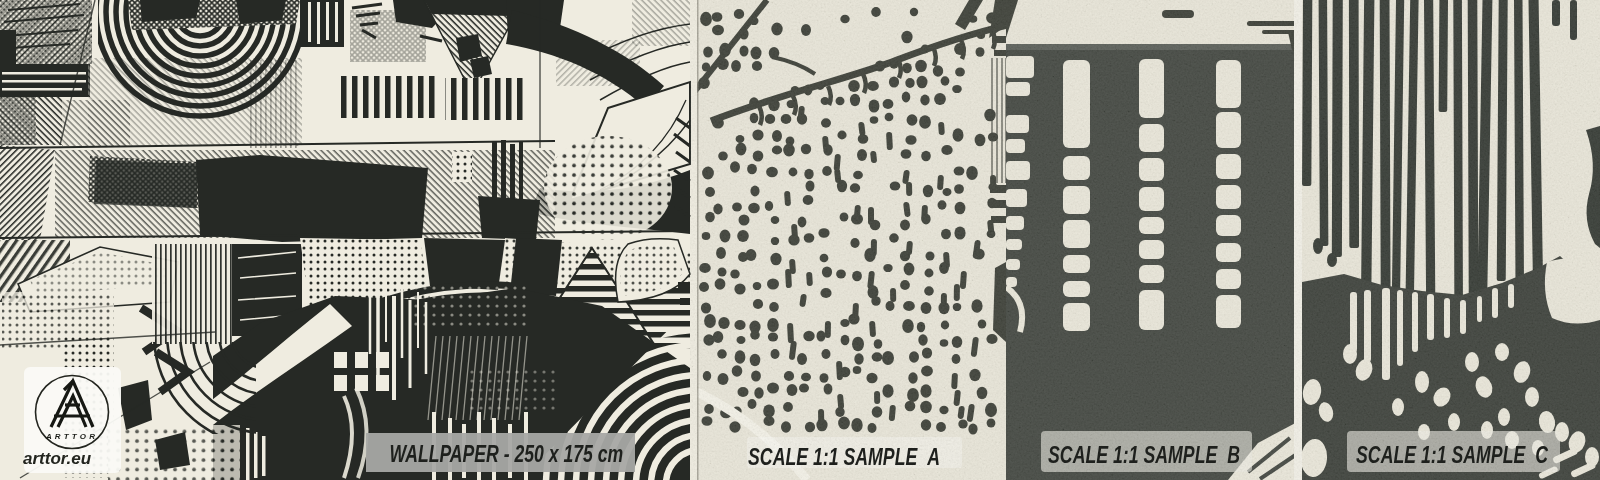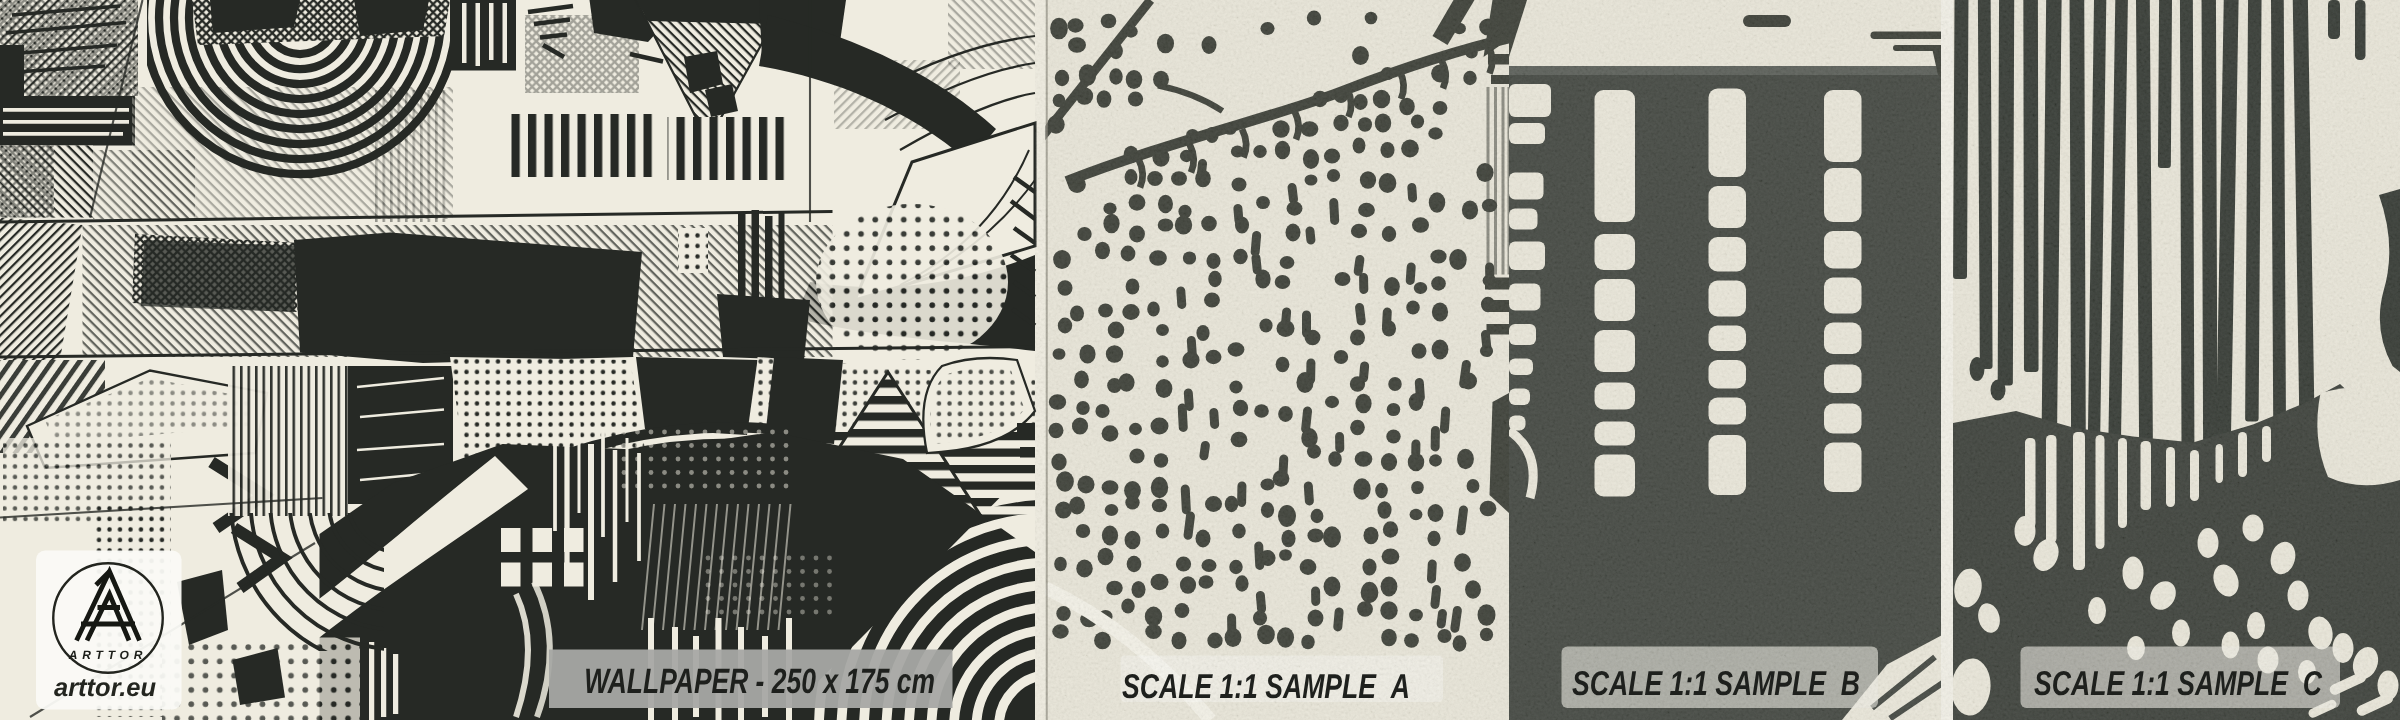--- a/index.html
+++ b/index.html
@@ -993,21 +993,21 @@
 <g stroke="#161813" stroke-width="3.2" fill="none">
 <path d="M27,60 L49,14 L69,60"></path>
 <path d="M34,60 L49,29 L62,60"></path>
 <path d="M30,49 L66,49"></path>
 <path d="M41,38 L56,38"></path>
 <path d="M49,14 L40,23"></path>
 </g>
 <text x="48" y="72" font-size="8px" font-weight="bold" letter-spacing="3.2" text-anchor="middle" fill="#1c1e19" font-family="Liberation Sans,sans-serif">ARTTOR</text>
 </svg>
 
-<div class="lbl" style="left:36px;top:449px;font-size:17px;color:#23251f;">arttor.eu</div>
+<div class="lbl" style="left:23px;top:449px;font-size:17px;color:#23251f;">arttor.eu</div>
 
 <div class="lbl" style="left:352px;top:441px;width:300px;text-align:center;font-size:23.5px;transform:scaleX(0.75);transform-origin:center;">WALLPAPER - 250 x 175 cm</div>
 
 <div class="lbl" style="left:694px;top:444px;width:300px;text-align:center;font-size:23px;transform:scaleX(0.77);transform-origin:center;">SCALE 1:1 SAMPLE&nbsp;&nbsp;A</div>
 
 <div class="lbl" style="left:994px;top:442px;width:300px;text-align:center;font-size:23px;transform:scaleX(0.77);transform-origin:center;">SCALE 1:1 SAMPLE&nbsp;&nbsp;B</div>
 
 <div class="lbl" style="left:1302px;top:442px;width:300px;text-align:center;font-size:23px;transform:scaleX(0.77);transform-origin:center;">SCALE 1:1 SAMPLE&nbsp;&nbsp;C</div>
 </div>
 </body></html>

